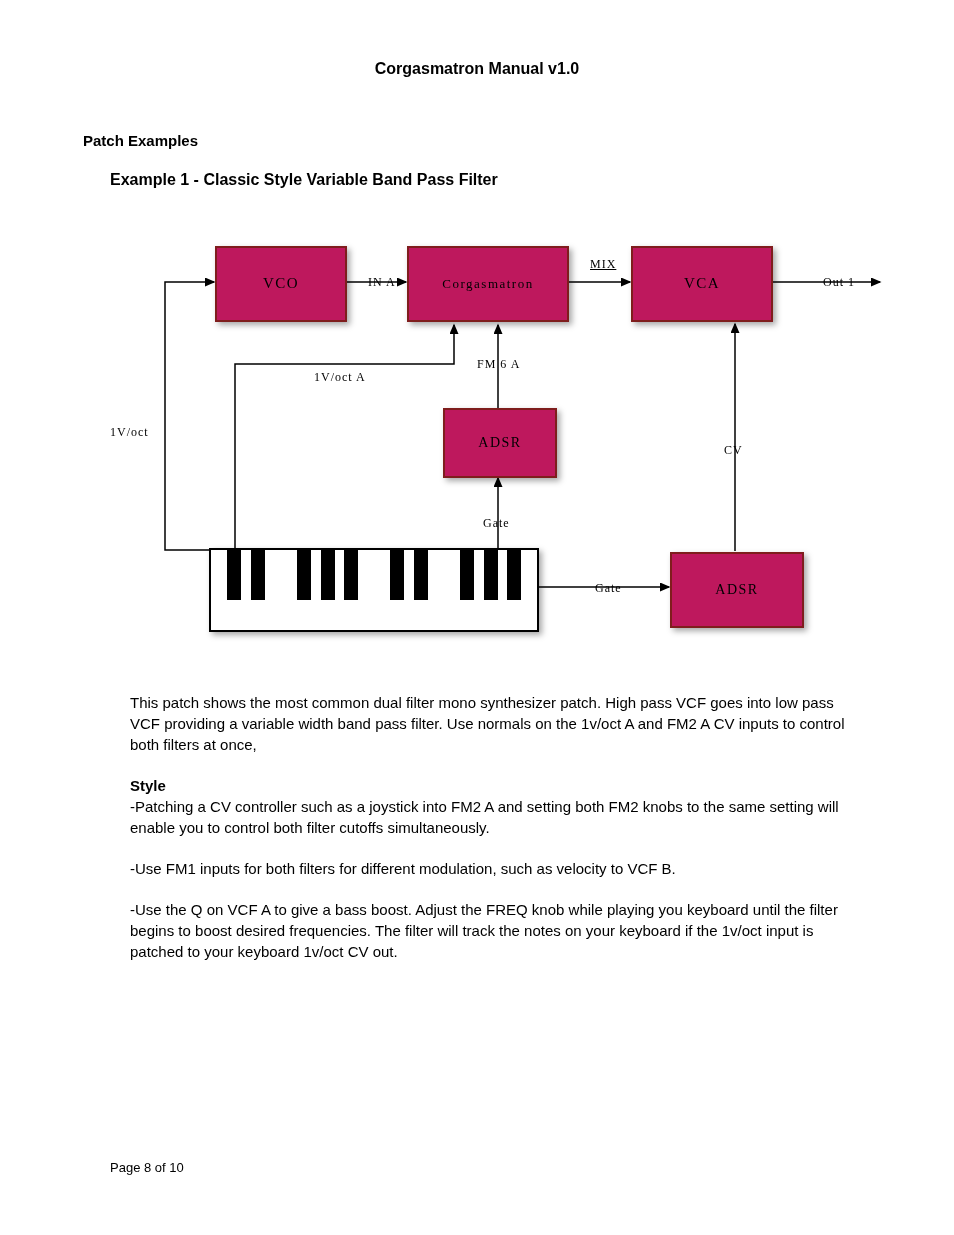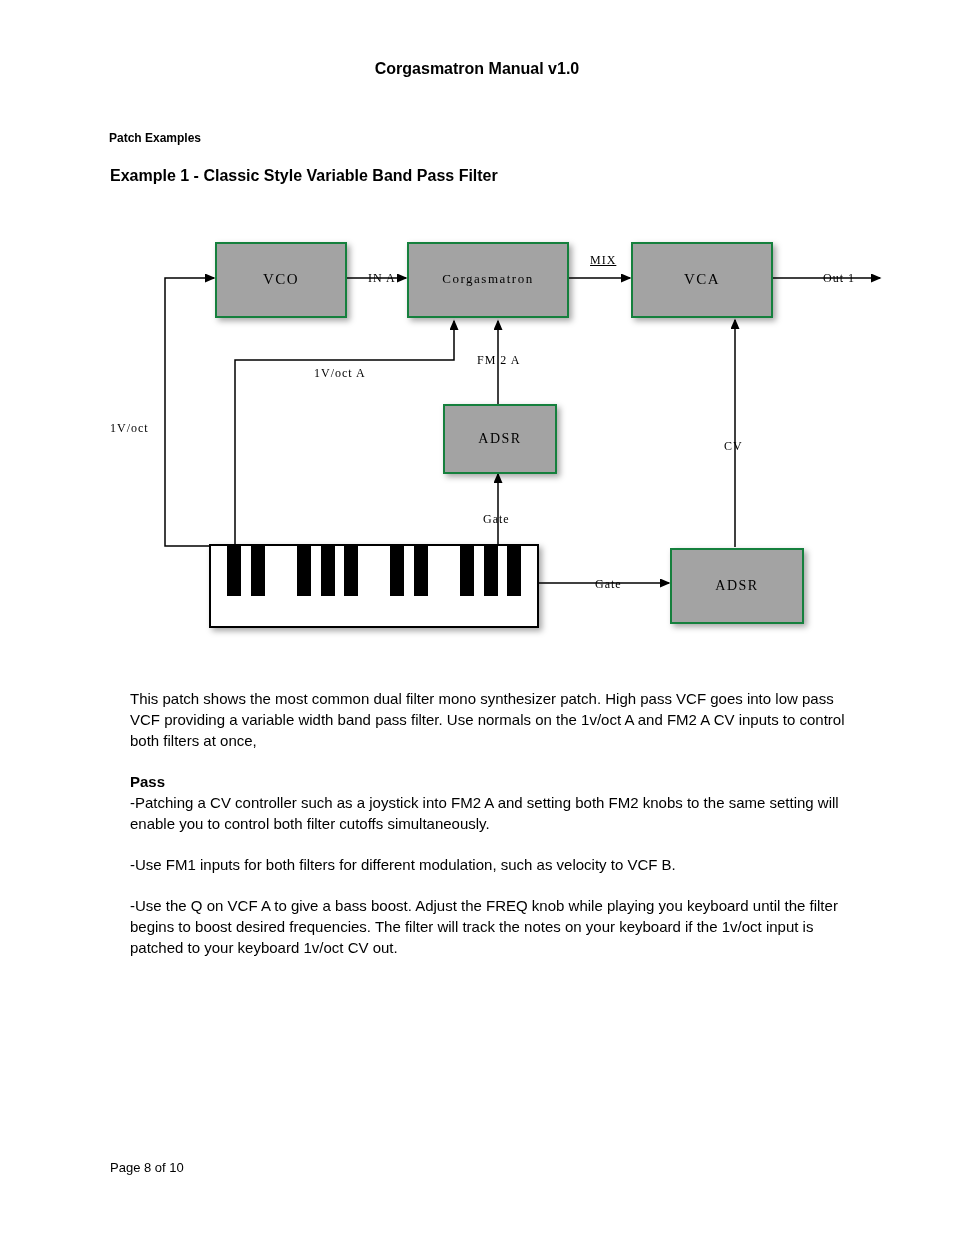--- a/index.html
+++ b/index.html
@@ -19,38 +19,38 @@
     padding: 58px 55px 40px 55px;
   }
   .title {
     text-align: center;
     font-weight: bold;
     font-size: 16px;
     margin-bottom: 50px;
   }
   .h1 {
     font-weight: bold;
-    font-size: 12px;
-    margin: 0 0 18px 54px;
+    font-size: 15px;
+    margin: 0 0 18px 28px;
   }
   .h2 {
     font-weight: bold;
     font-size: 16px;
     margin: 0 0 40px 55px;
   }
   .diagram {
     position: relative;
     width: 810px;
     height: 420px;
     margin: 0 0 40px 55px;
   }
   .box {
     position: absolute;
-    background: #a3a3a3;
-    border: 2px solid #15803d;
+    background: #be185d;
+    border: 2px solid #7f1d1d;
     display: flex;
     align-items: center;
     justify-content: center;
     font-family: "Trajan Pro", "Times New Roman", serif;
     letter-spacing: 1.5px;
     font-size: 15px;
     font-weight: 500;
     box-shadow: 3px 3px 6px rgba(0,0,0,0.35);
   }
   .lbl {
@@ -140,21 +140,21 @@
     <div class="box" style="left:105px; top:14px; width:128px; height:72px;">VCO</div>
     <div class="box" style="left:297px; top:14px; width:158px; height:72px; font-size:13px;">Corgasmatron</div>
     <div class="box" style="left:521px; top:14px; width:138px; height:72px;text-align:center;">VCA</div>
     <div class="box" style="left:333px; top:176px; width:110px; height:66px; font-size:14px;">ADSR</div>
     <div class="box" style="left:560px; top:320px; width:130px; height:72px; font-size:14px;">ADSR</div>
 
     <div class="lbl" style="left:258px; top:42px;">IN A</div>
     <div class="lbl" style="left:480px; top:24px;text-decoration:underline;">MIX</div>
     <div class="lbl" style="left:713px; top:42px;">Out 1</div>
     <div class="lbl" style="left:204px; top:137px;">1V/oct A</div>
-    <div class="lbl" style="left:367px; top:124px;">FM 2 A</div>
+    <div class="lbl" style="left:367px; top:124px;">FM 6 A</div>
     <div class="lbl" style="left:0px; top:192px;">1V/oct</div>
     <div class="lbl" style="left:373px; top:283px;">Gate</div>
     <div class="lbl" style="left:485px; top:348px;">Gate</div>
     <div class="lbl" style="left:614px; top:210px;">CV</div>
 
     <div class="keyboard" style="left:99px; top:316px; width:326px; height:80px;">
       <div class="wkey" style="left:0; width:23.28px;"></div>
       <div class="wkey" style="left:23.28px; width:23.28px;"></div>
       <div class="wkey" style="left:46.57px; width:23.28px;"></div>
       <div class="wkey" style="left:69.85px; width:23.28px;"></div>
@@ -180,21 +180,21 @@
       <div class="bkey" style="left:273px; width:14px;"></div>
       <div class="bkey" style="left:296px; width:14px;"></div>
     </div>
   </div>
 
   <div class="body-text">
     <div class="para">This patch shows the most common dual filter mono synthesizer patch. High pass VCF goes into low pass VCF providing a variable width band pass filter. Use normals on the 1v/oct A and FM2 A CV inputs to control both filters at once,</div>
 
 
     <div>
-      <div class="bold">Pass</div>
+      <div class="bold">Style</div>
       <div class="para">-Patching a CV controller such as a joystick into FM2 A and setting both FM2 knobs to the same setting will enable you to control both filter cutoffs simultaneously.</div>
       <div class="para">-Use FM1 inputs for both filters for different modulation, such as velocity to VCF B.</div>
       <div class="para">-Use the Q on VCF A to give a bass boost. Adjust the FREQ knob while playing you keyboard until the filter begins to boost desired frequencies. The filter will track the notes on your keyboard if the 1v/oct input is patched to your keyboard 1v/oct CV out.</div>
     </div>
   </div>
 
   <div class="footer">Page 8 of 10</div>
 </div>
 
 </body></html>

